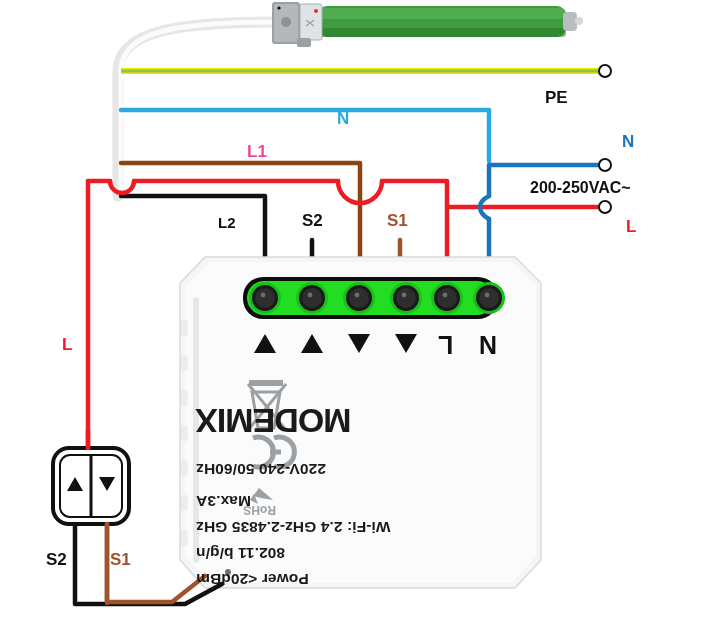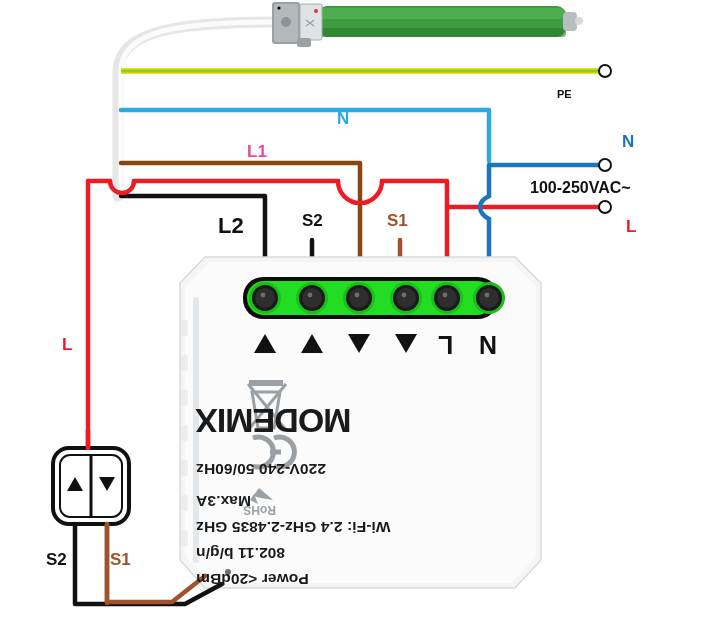--- a/index.html
+++ b/index.html
@@ -6,24 +6,24 @@
   html,body{margin:0;padding:0;background:#ffffff;}
   body{
     width:720px;height:632px;overflow:hidden;position:relative;
     font-family:"Liberation Sans",sans-serif;
   }
   #stage{position:absolute;left:0;top:0;width:720px;height:632px;}
   svg.layer{position:absolute;left:0;top:0;width:720px;height:632px;}
 
   
   .lbl{position:absolute;font-weight:bold;white-space:nowrap;line-height:1;}
-  .lbl.pe   {left:545px;top:89px; font-size:11px;color:#111;margin-left:12px;}
+  .lbl.pe   {left:545px;top:89px; font-size:17px;color:#111;}
   .lbl.nmot {left:337px;top:110px;font-size:17px;color:#29ABE2;}
   .lbl.l1   {left:247px;top:143px;font-size:17px;color:#ec4899;}
-  .lbl.l2   {left:218px;top:215px;font-size:22px;color:#111;}
+  .lbl.l2   {left:218px;top:215px;font-size:15px;color:#111;}
   .lbl.s2t  {left:302px;top:212px;font-size:17px;color:#111;}
   .lbl.s1t  {left:387px;top:212px;font-size:17px;color:#A0522D;}
   .lbl.nsup {left:622px;top:133px;font-size:17px;color:#1B75BC;}
   .lbl.vac  {left:530px;top:180px;font-size:16px;color:#111;}
   .lbl.lsup {left:626px;top:218px;font-size:17px;color:#ED1C24;}
   .lbl.lred {left:62px; top:336px;font-size:17px;color:#ED1C24;}
   .lbl.s2b  {left:46px; top:551px;font-size:17px;color:#111;}
   .lbl.s1b  {left:110px;top:551px;font-size:17px;color:#A0522D;}
 
   
@@ -214,21 +214,21 @@
     <path d="M107 524 L 107 602 L 172 602 L 205 576" fill="none" stroke="#A0522D" stroke-width="4.5" stroke-linecap="round" stroke-linejoin="round"></path>
   </svg>
 
   <div class="lbl pe">PE</div>
   <div class="lbl nmot">N</div>
   <div class="lbl l1">L1</div>
   <div class="lbl l2">L2</div>
   <div class="lbl s2t">S2</div>
   <div class="lbl s1t">S1</div>
   <div class="lbl nsup">N</div>
-  <div class="lbl vac">100-250VAC~</div>
+  <div class="lbl vac">200-250VAC~</div>
   <div class="lbl lsup">L</div>
   <div class="lbl lred">L</div>
   <div class="lbl s2b">S2</div>
   <div class="lbl s1b">S1</div>
 
   <div class="terminal-letters" style="left:438px;top:330px;">L</div>
   <div class="terminal-letters" style="left:479px;top:330px;">N</div>
 
   <div class="device-print">
     <div class="dp-line" style="top:2px;">Power &lt;20dBm</div>

